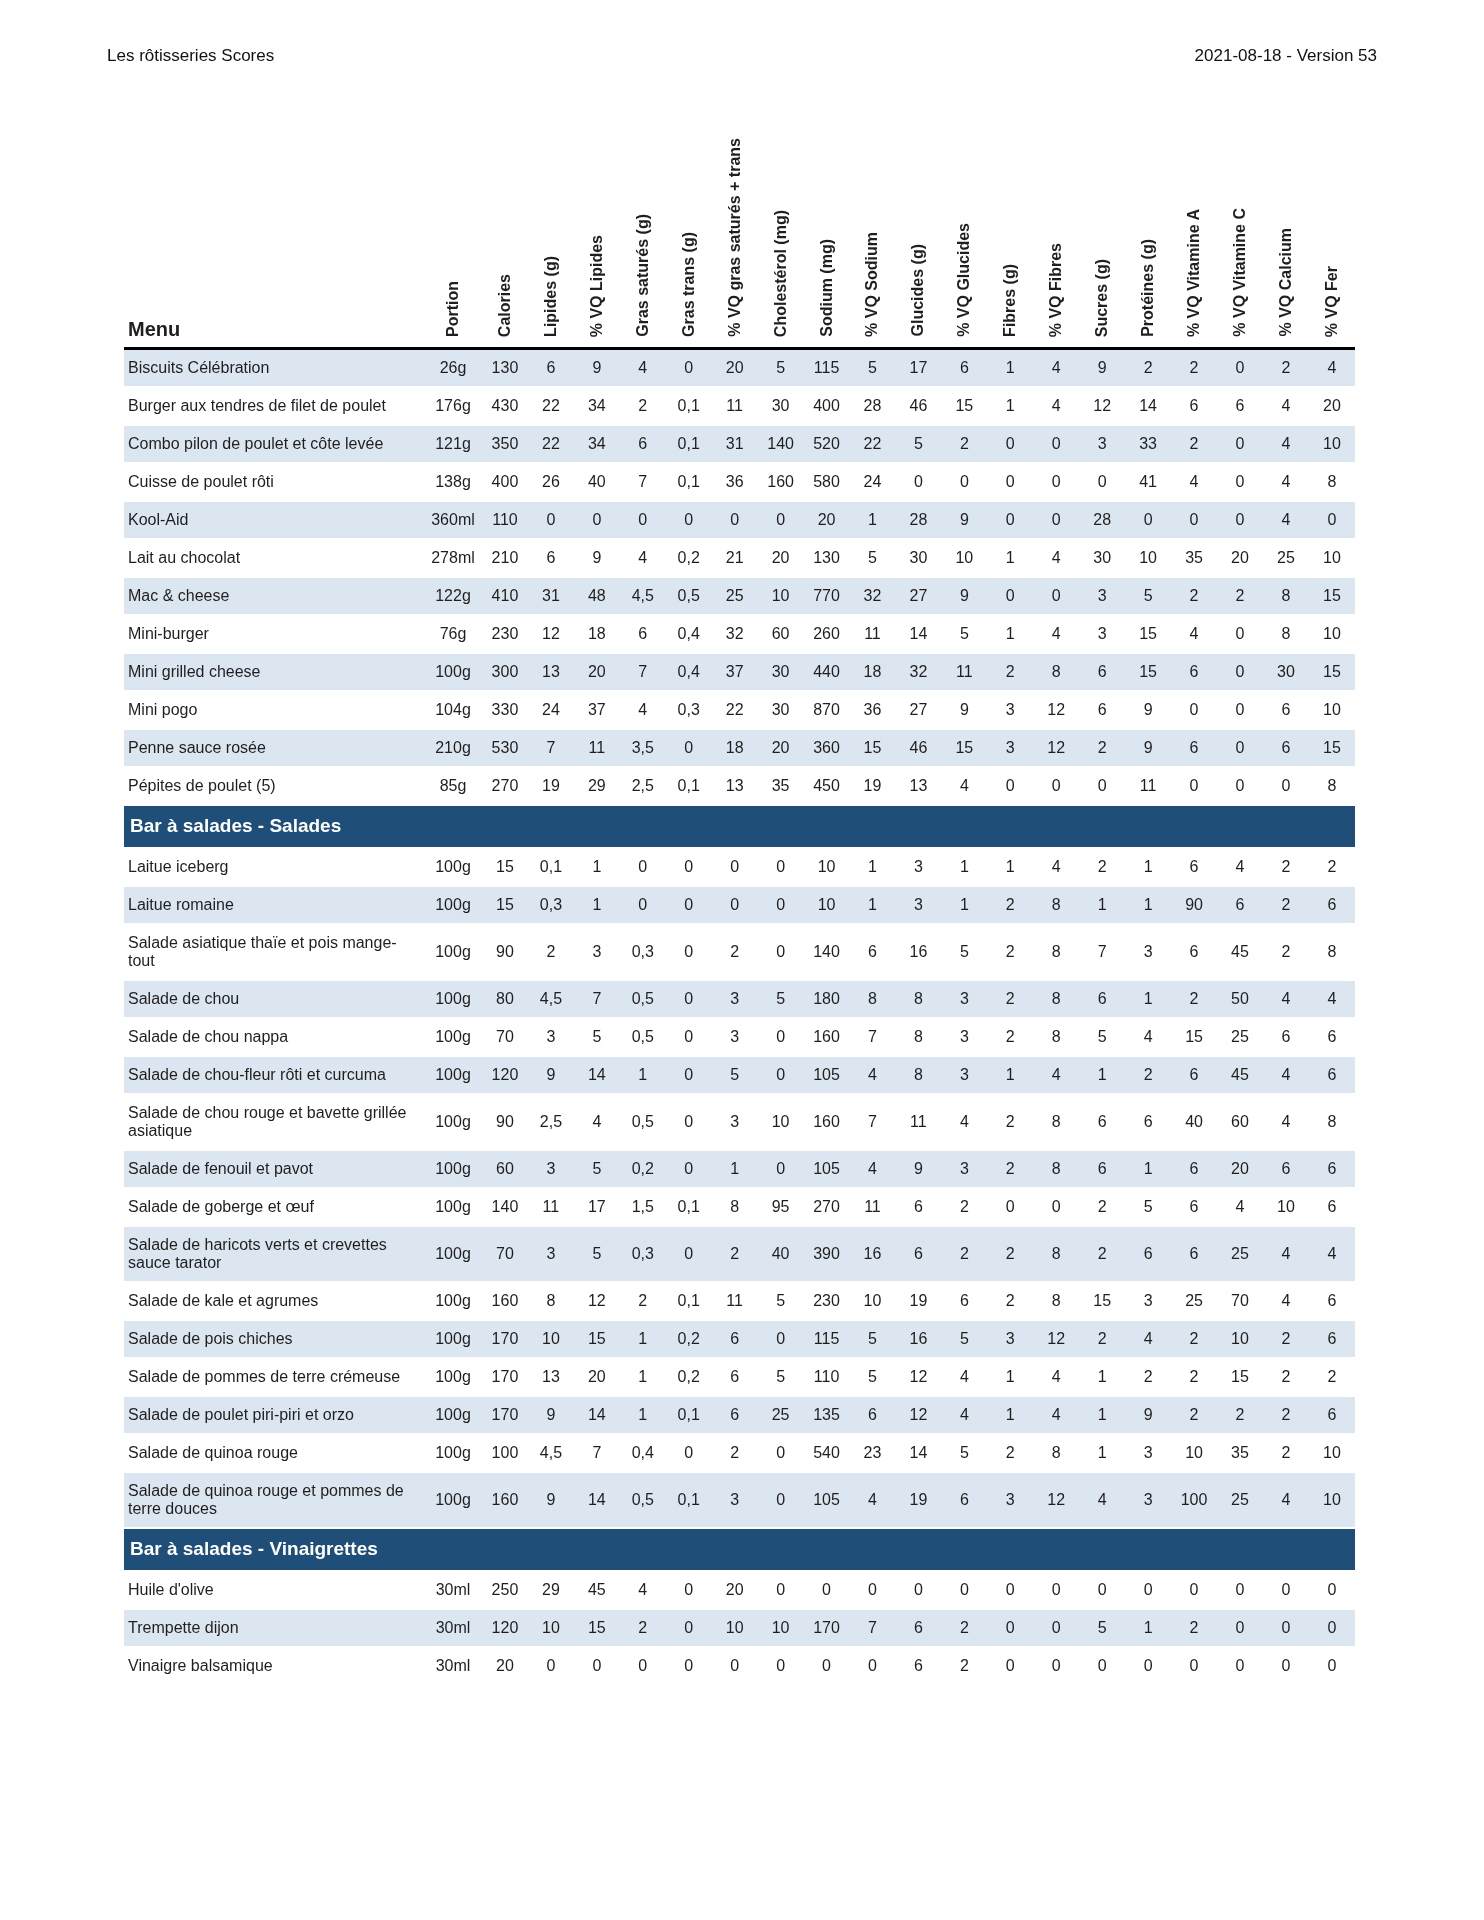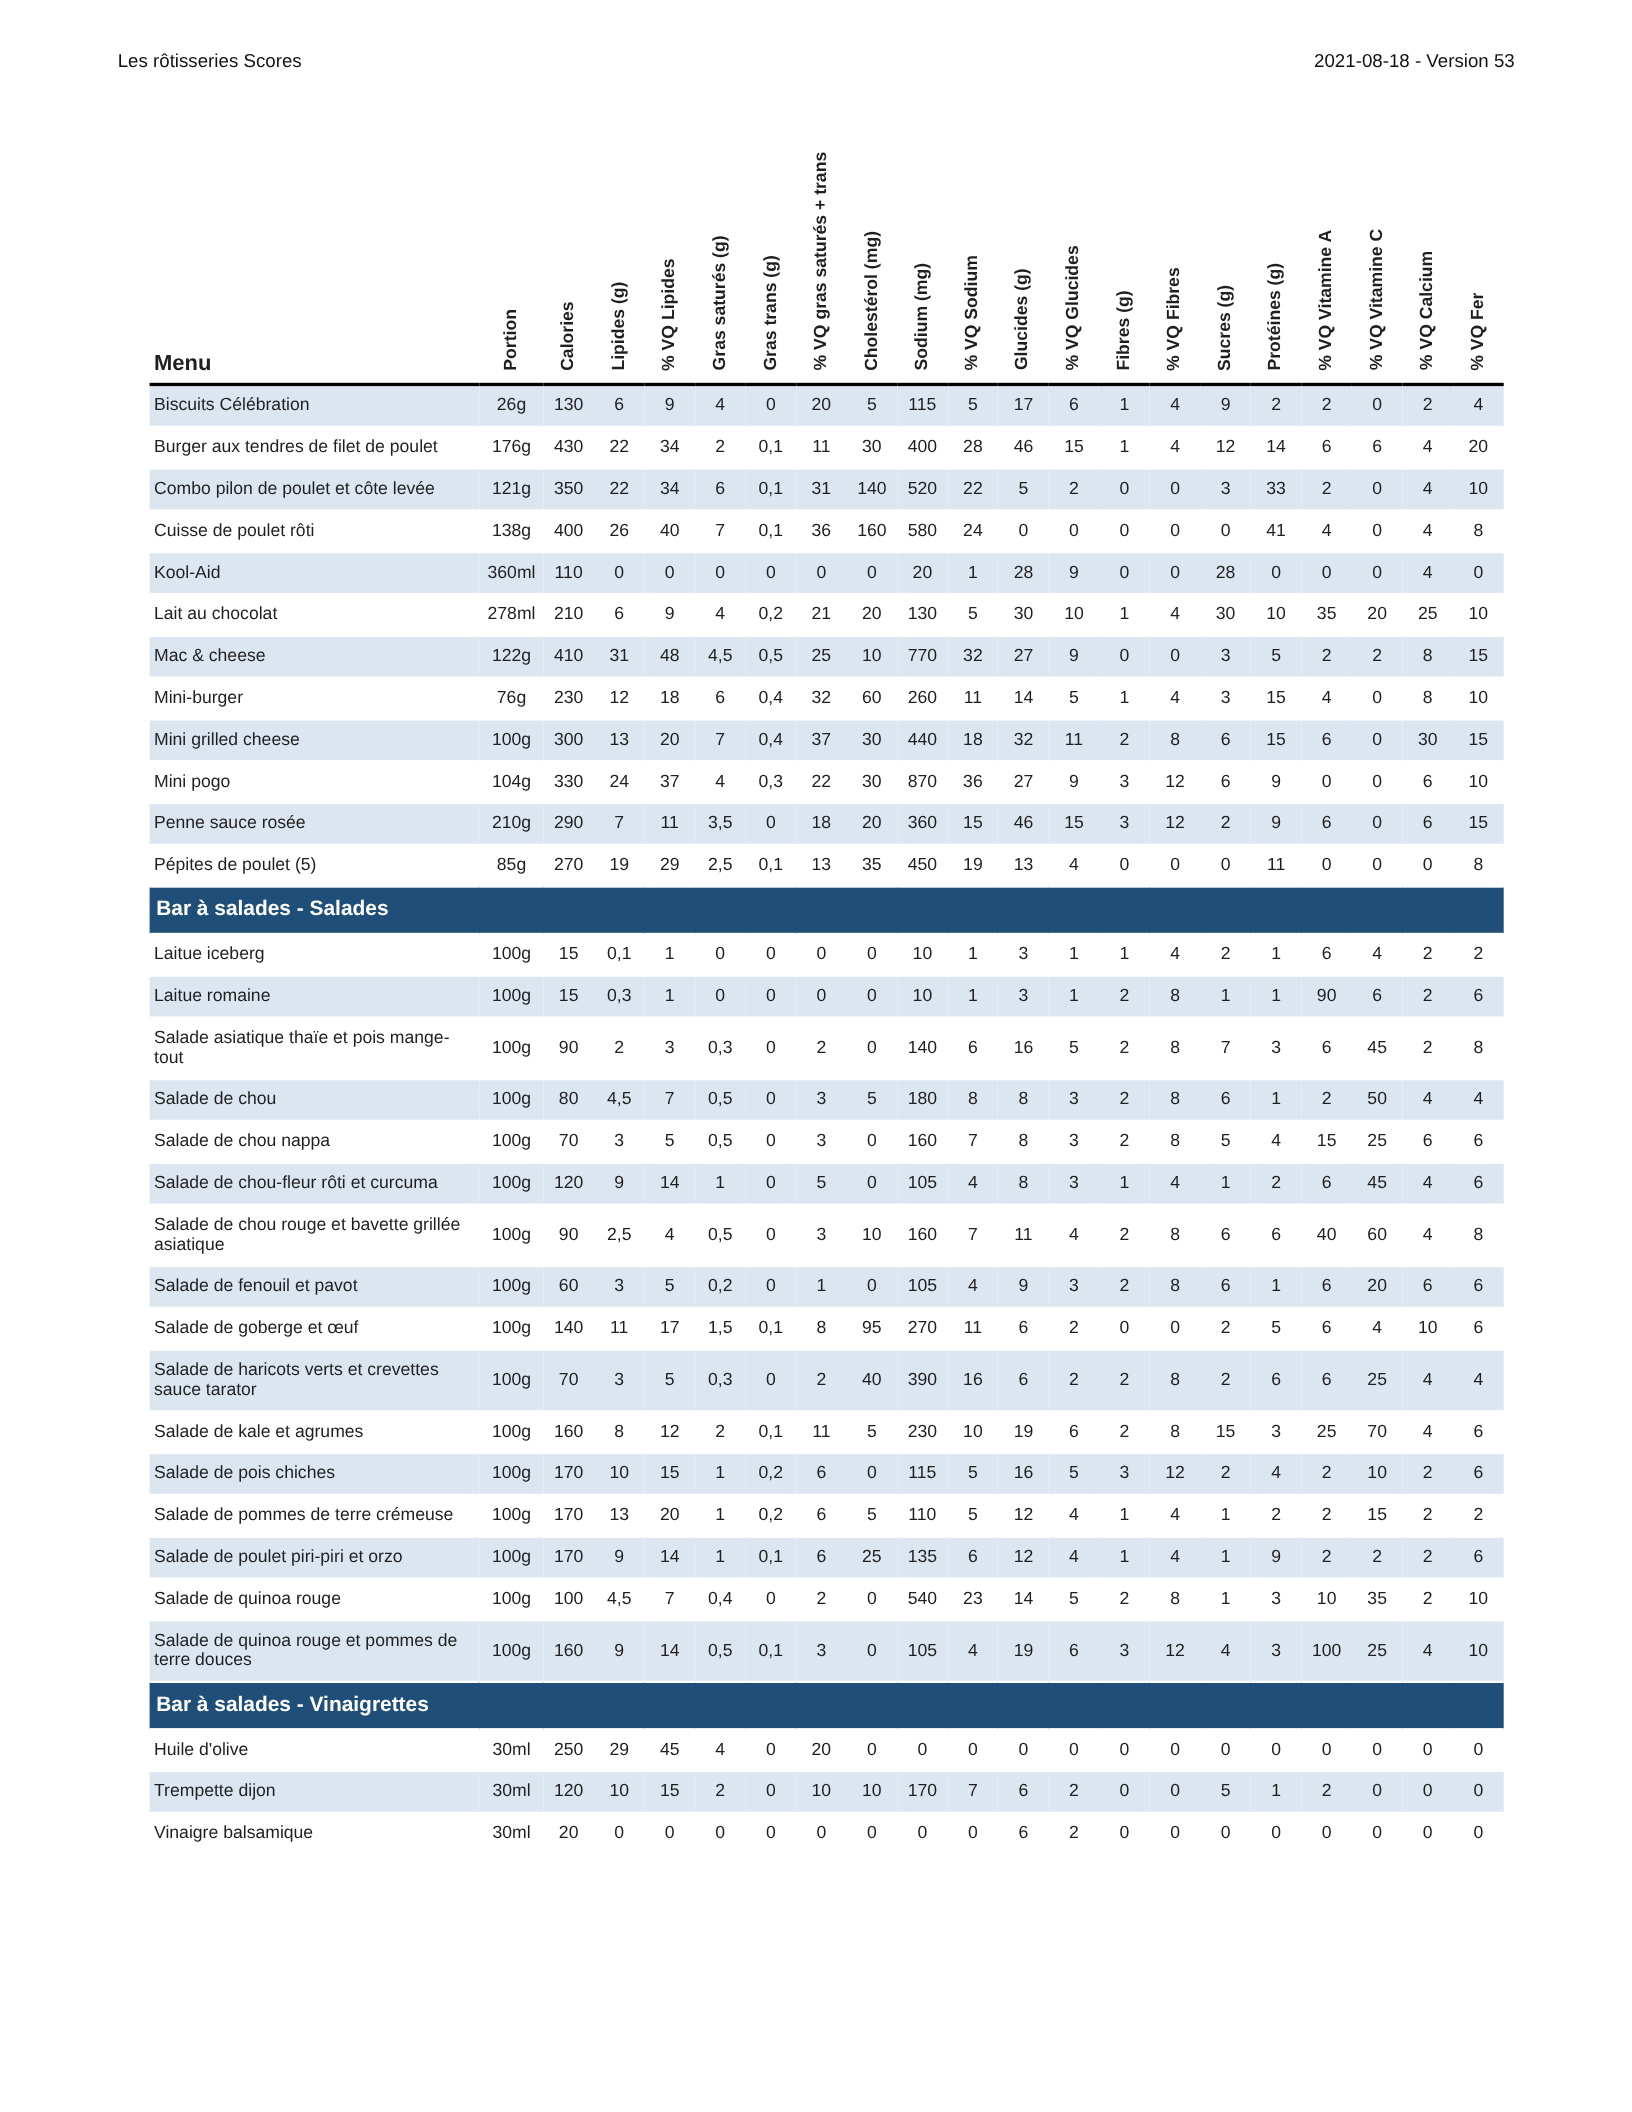--- a/index.html
+++ b/index.html
@@ -18,21 +18,21 @@
     left:107px;
     right:107px;
     display:flex;
     justify-content:space-between;
     font-size:17px;
     color:#111;
   }
   .nutri-table{
     position:absolute;
     top:138px;
-    left:136px;
+    left:124px;
     width:1231px;
     border-collapse:collapse;
     table-layout:fixed;
     font-size:16px;
     color:#1f1f1f;
   }
   .nutri-table thead tr{border-bottom:3px solid #000;}
   .nutri-table th{vertical-align:bottom;padding:0 0 6px 0;font-weight:bold;}
   th.menu-col{text-align:left;font-size:20px;padding-left:4px;}
   .vert{
@@ -340,21 +340,21 @@
           <td class="num-cell">6</td>
           <td class="num-cell">9</td>
           <td class="num-cell">0</td>
           <td class="num-cell">0</td>
           <td class="num-cell">6</td>
           <td class="num-cell">10</td>
         </tr>
         <tr class="item-row shaded">
           <td class="menu-cell">Penne sauce rosée</td>
           <td class="num-cell">210g</td>
-          <td class="num-cell">290</td>
+          <td class="num-cell">530</td>
           <td class="num-cell">7</td>
           <td class="num-cell">11</td>
           <td class="num-cell">3,5</td>
           <td class="num-cell">0</td>
           <td class="num-cell">18</td>
           <td class="num-cell">20</td>
           <td class="num-cell">360</td>
           <td class="num-cell">15</td>
           <td class="num-cell">46</td>
           <td class="num-cell">15</td>

